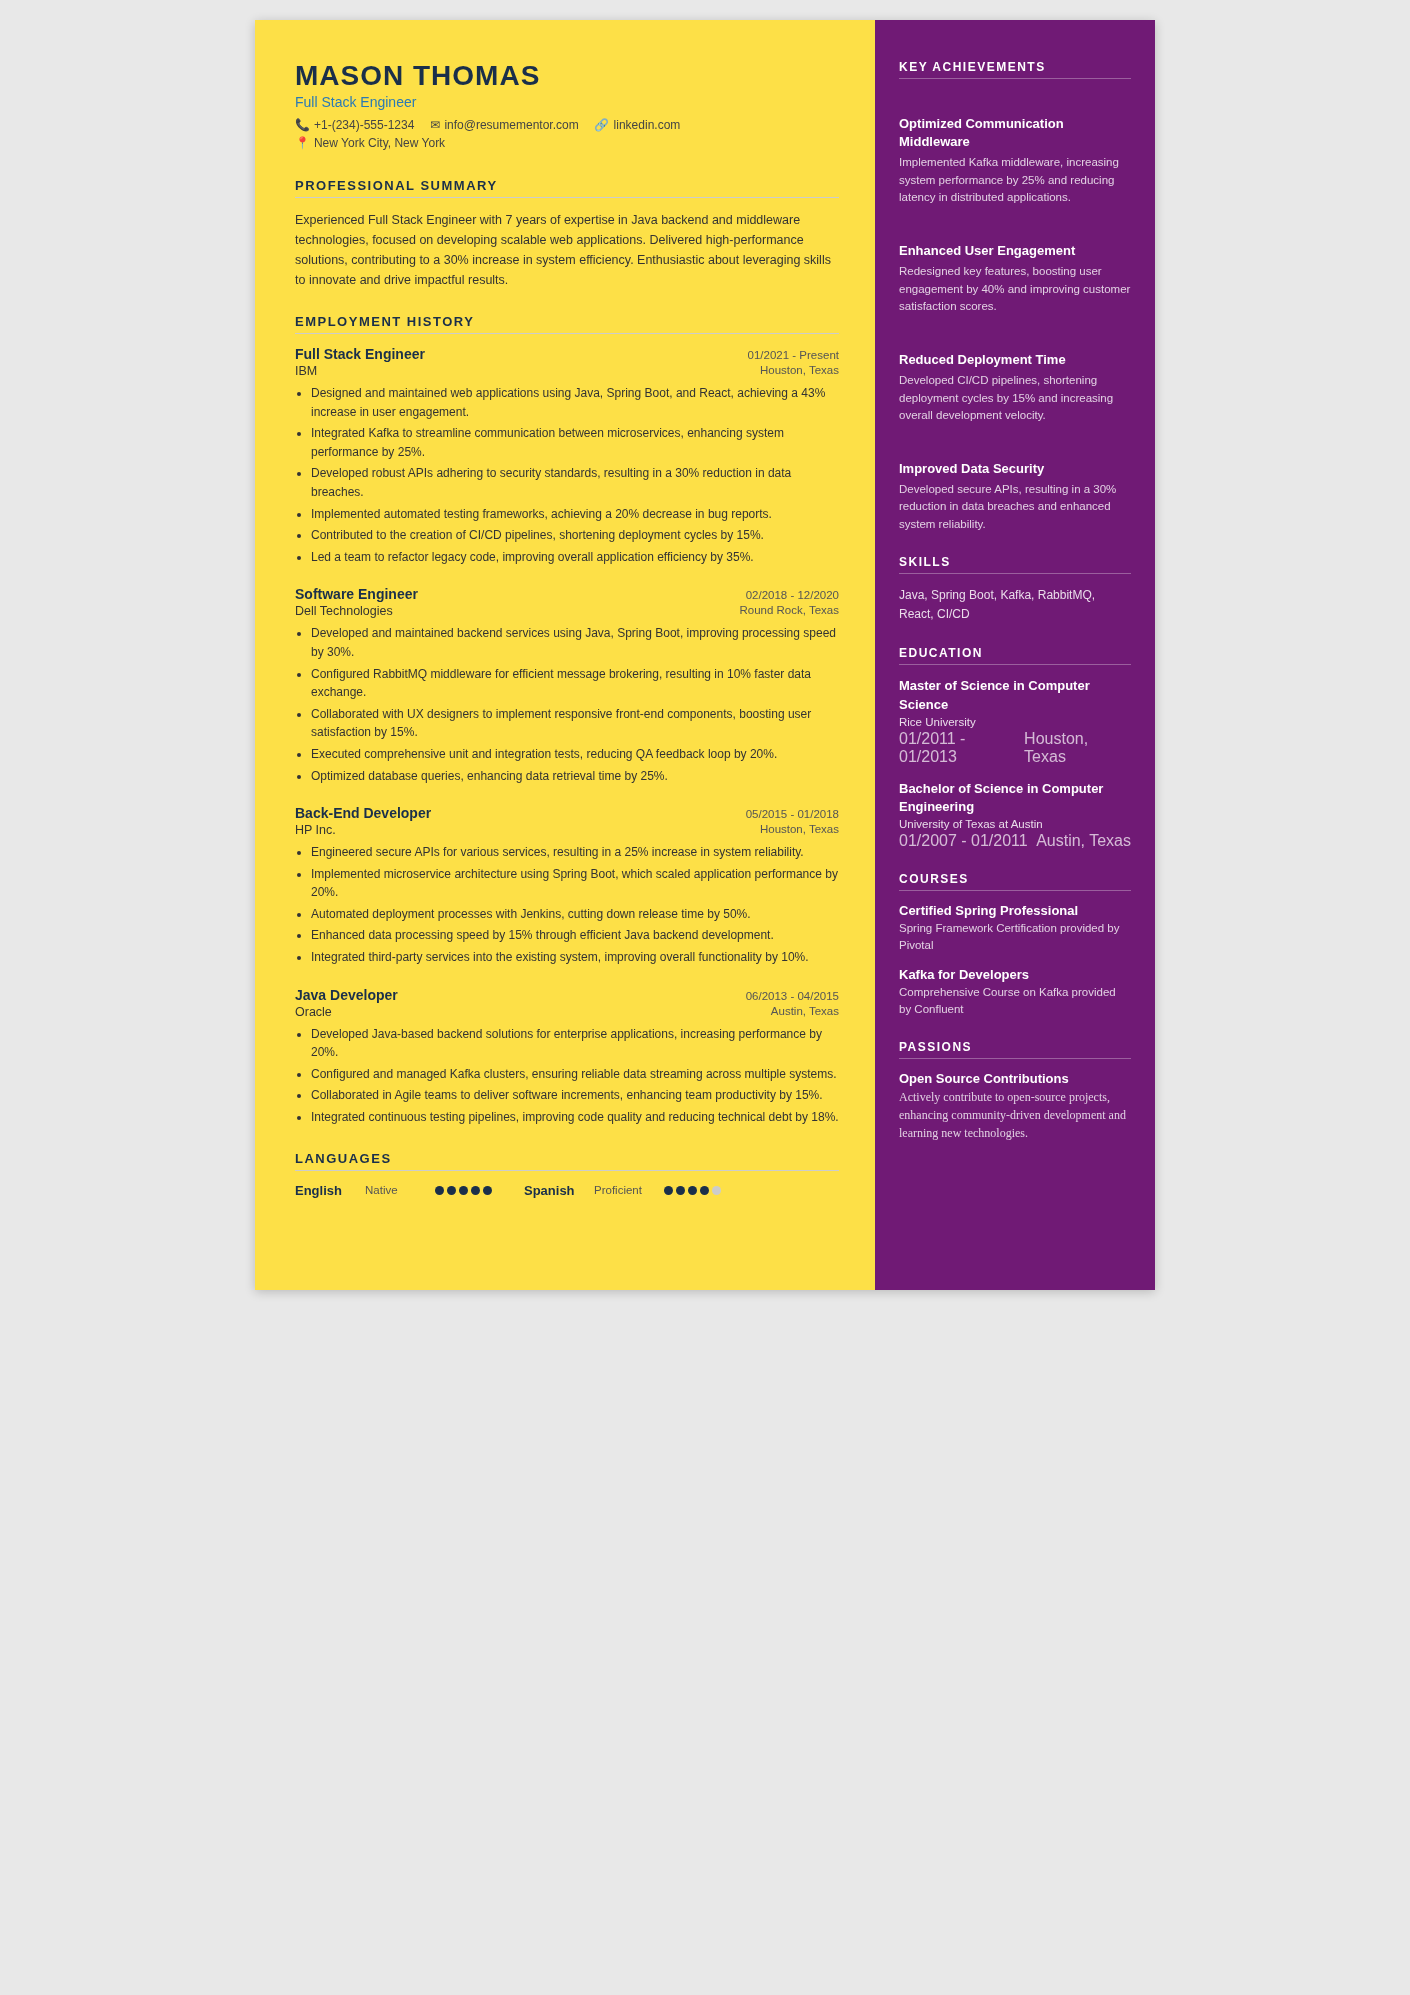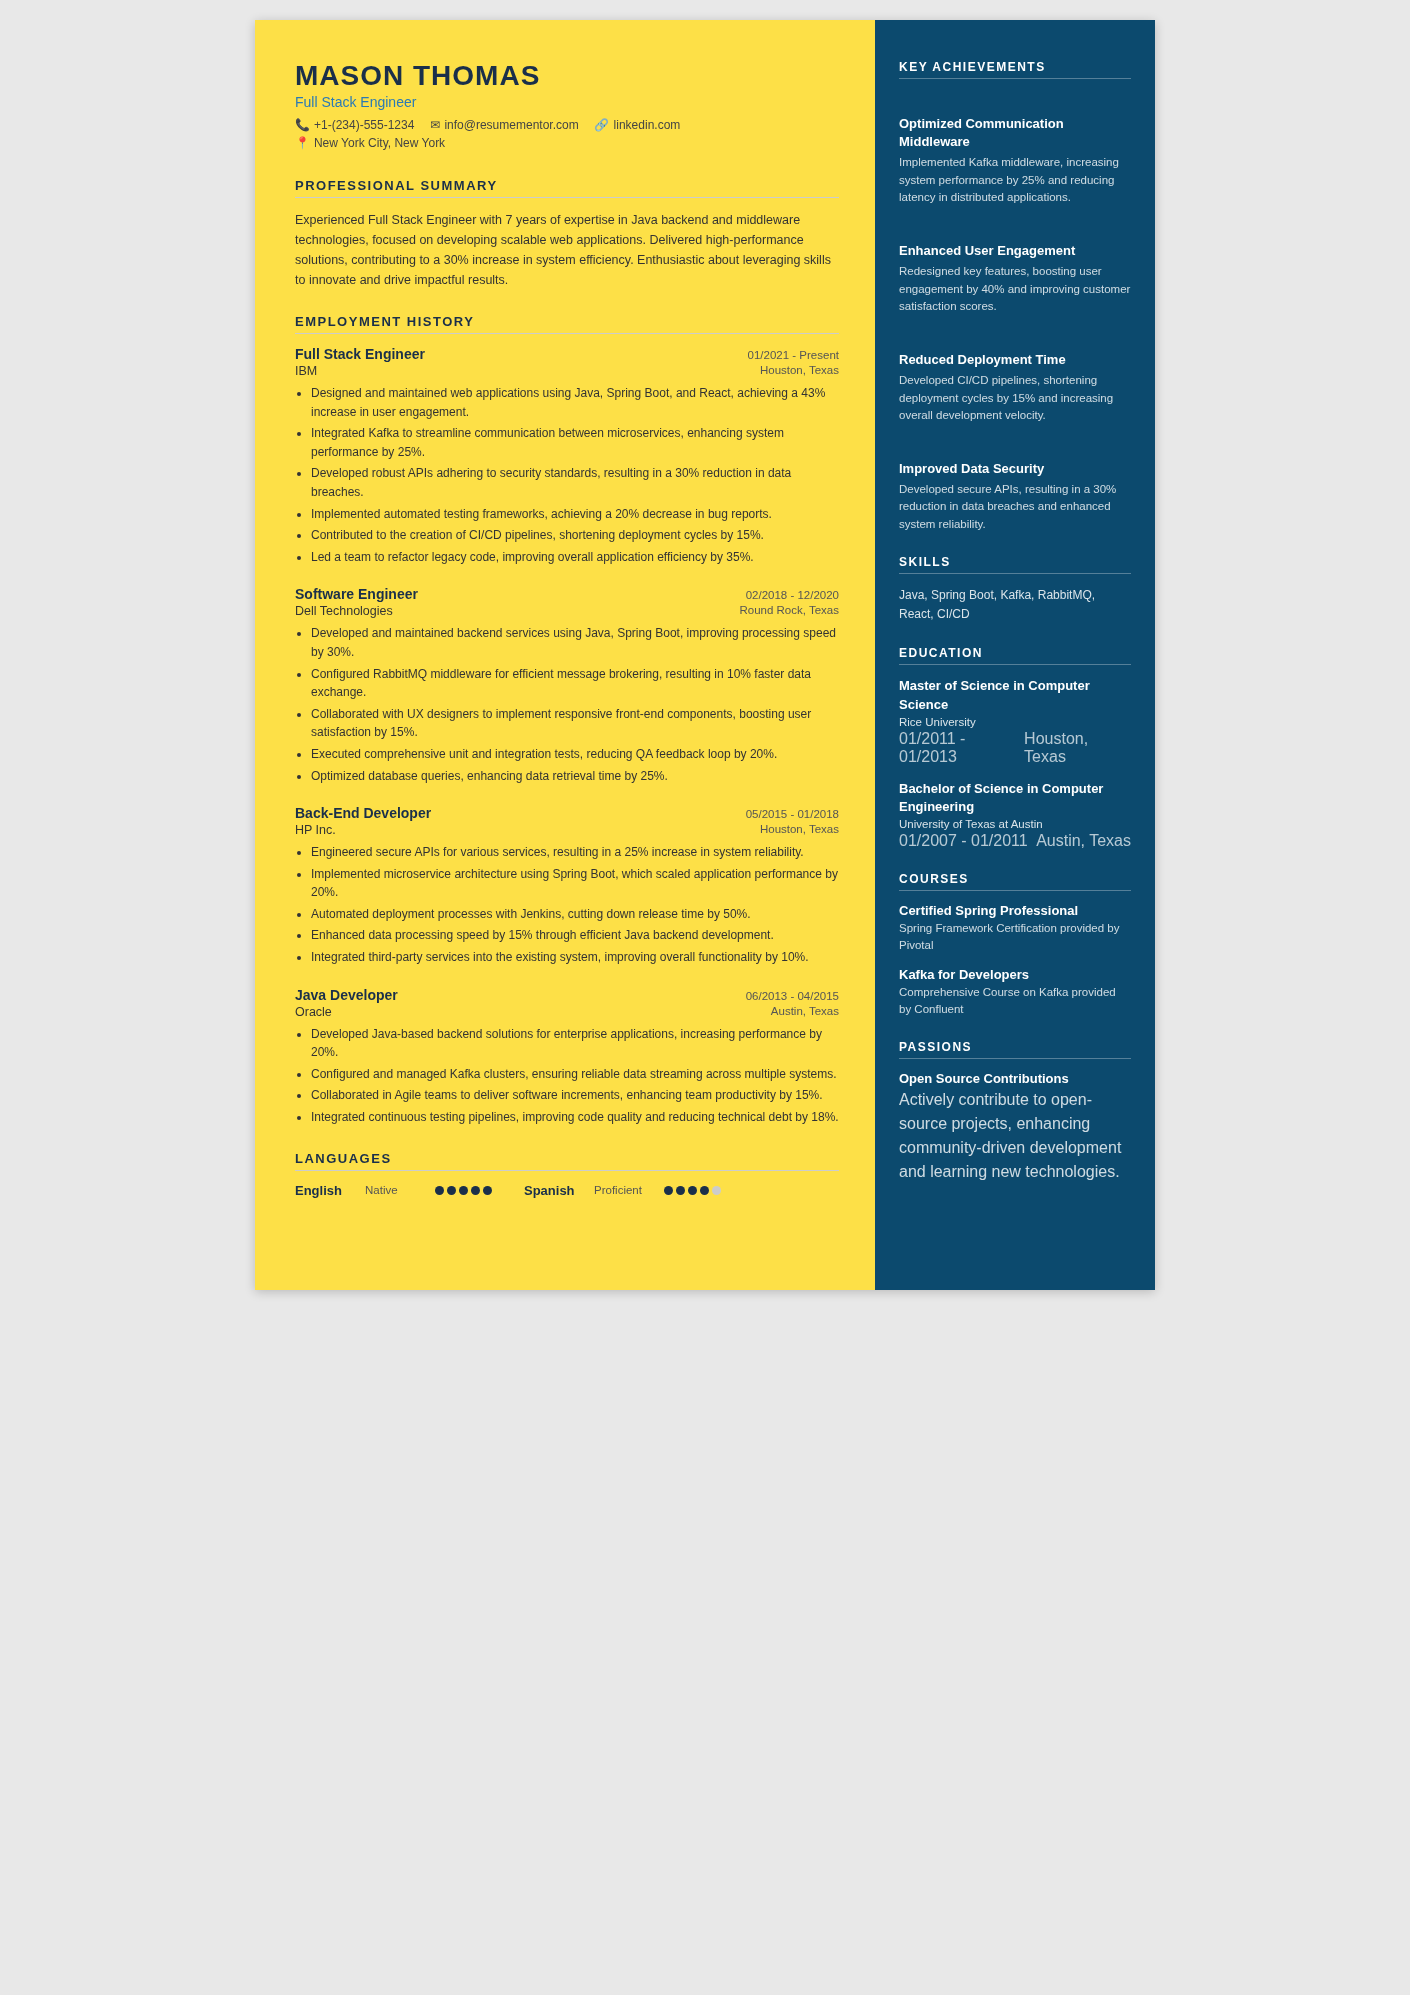--- a/index.html
+++ b/index.html
@@ -20,21 +20,21 @@
     }
     
     .left-col {
       flex: 1;
       padding: 40px 36px 40px 40px;
       background: #fde047;
     }
     
     .right-col {
       width: 280px;
-      background: #0c4a6e;
+      background: #701a75;
       color: #fff;
       padding: 40px 24px 40px 24px;
     }
 
     
     .header { margin-bottom: 28px; }
     .header-name {
       font-size: 28px;
       font-weight: 900;
       color: #1a2f4a;
@@ -260,23 +260,23 @@
     
     .passion-item { margin-bottom: 10px; }
     .passion-title {
       font-size: 13px;
       font-weight: 700;
       color: #fff;
       font-family: Arial, sans-serif;
       margin-bottom: 2px;
     }
     .passion-desc {
-      font-size: 16px;
+      font-size: 12px;
       color: rgba(255,255,255,0.8);
-      font-family: Liberation Sans, sans-serif;
+      font-family: Liberation Serif, serif;
       line-height: 1.5;
     }
 
     
     .footer {
       width: 900px;
       background: #fff;
       border-top: 1px solid #ddd;
       display: flex;
       justify-content: space-between;

